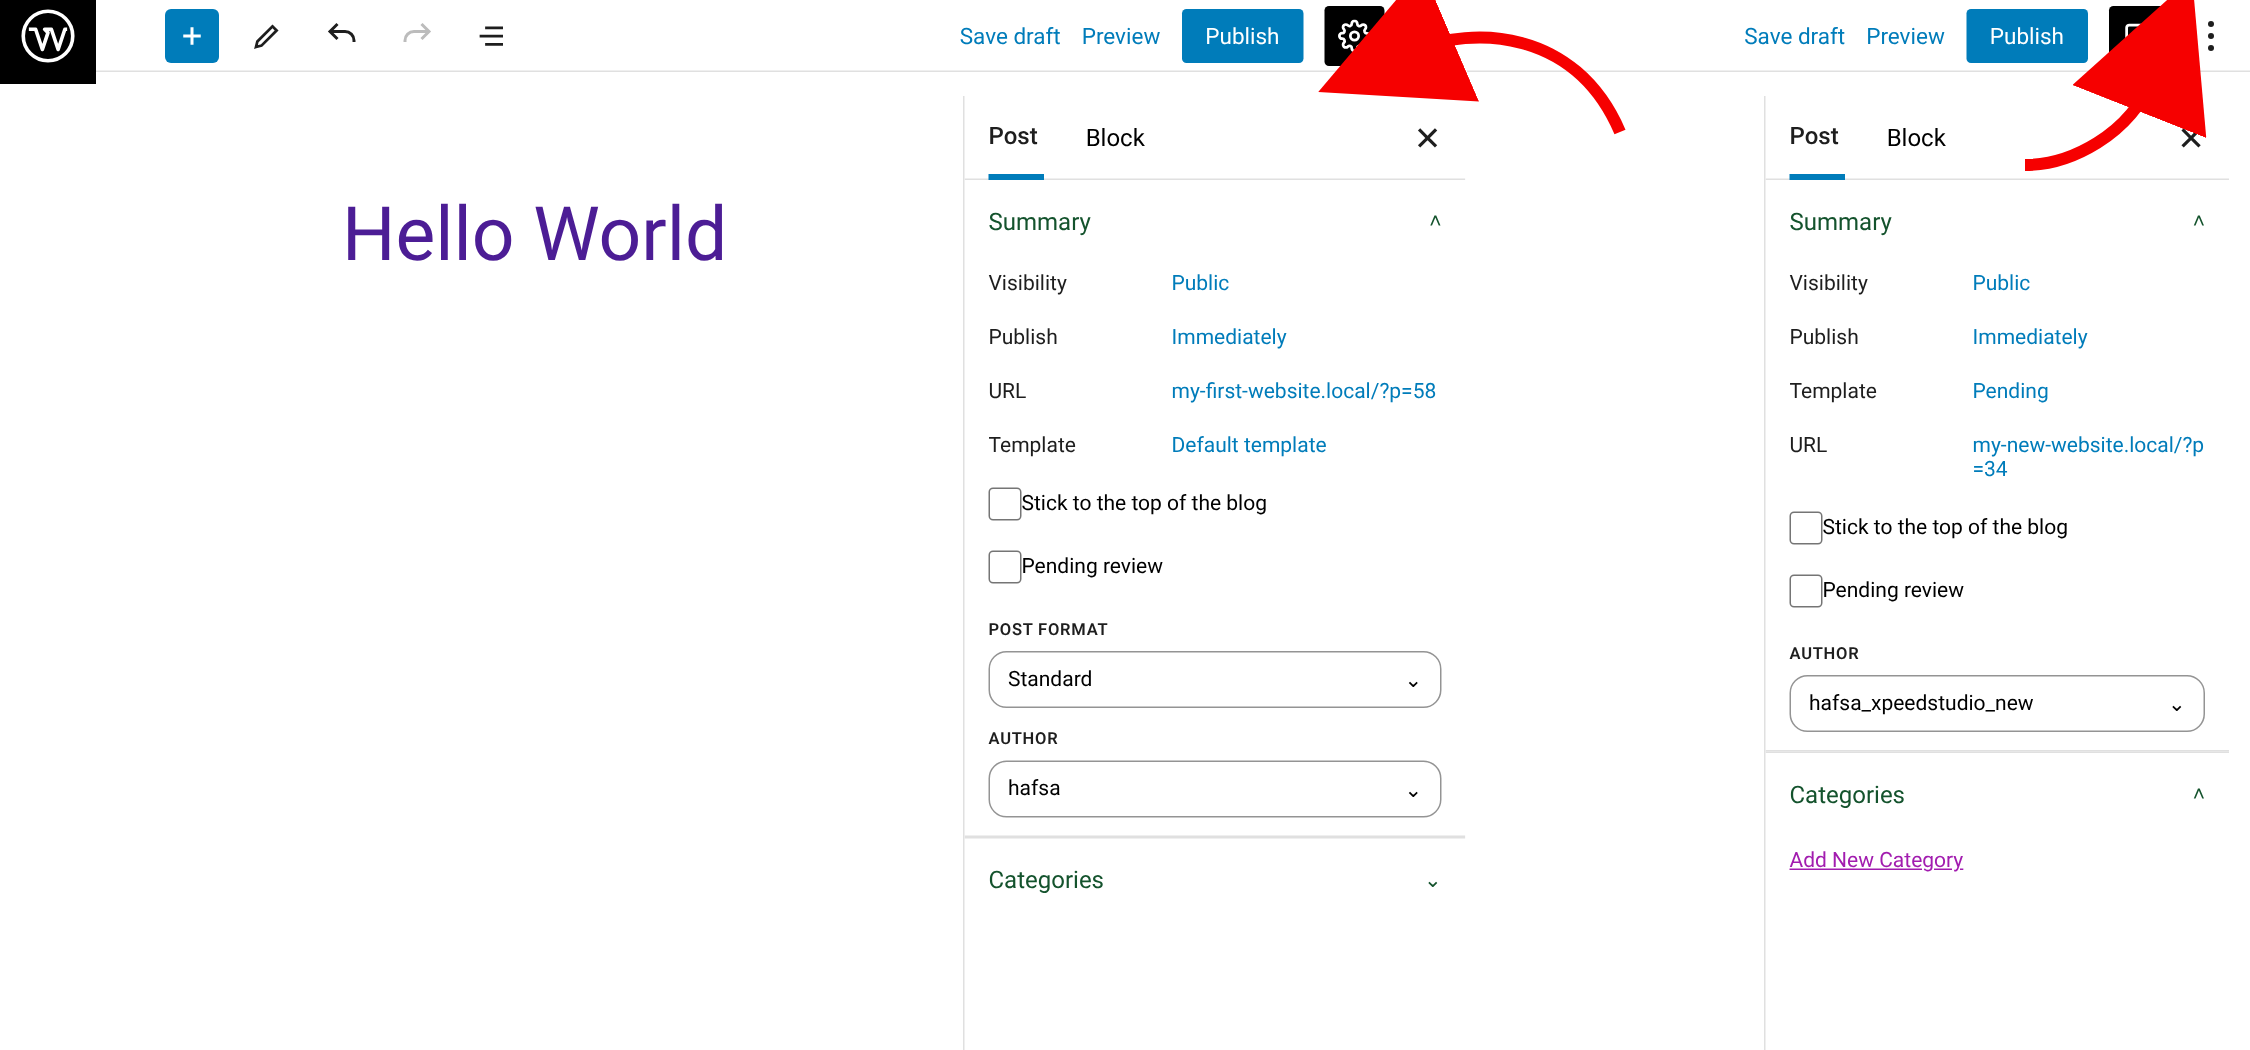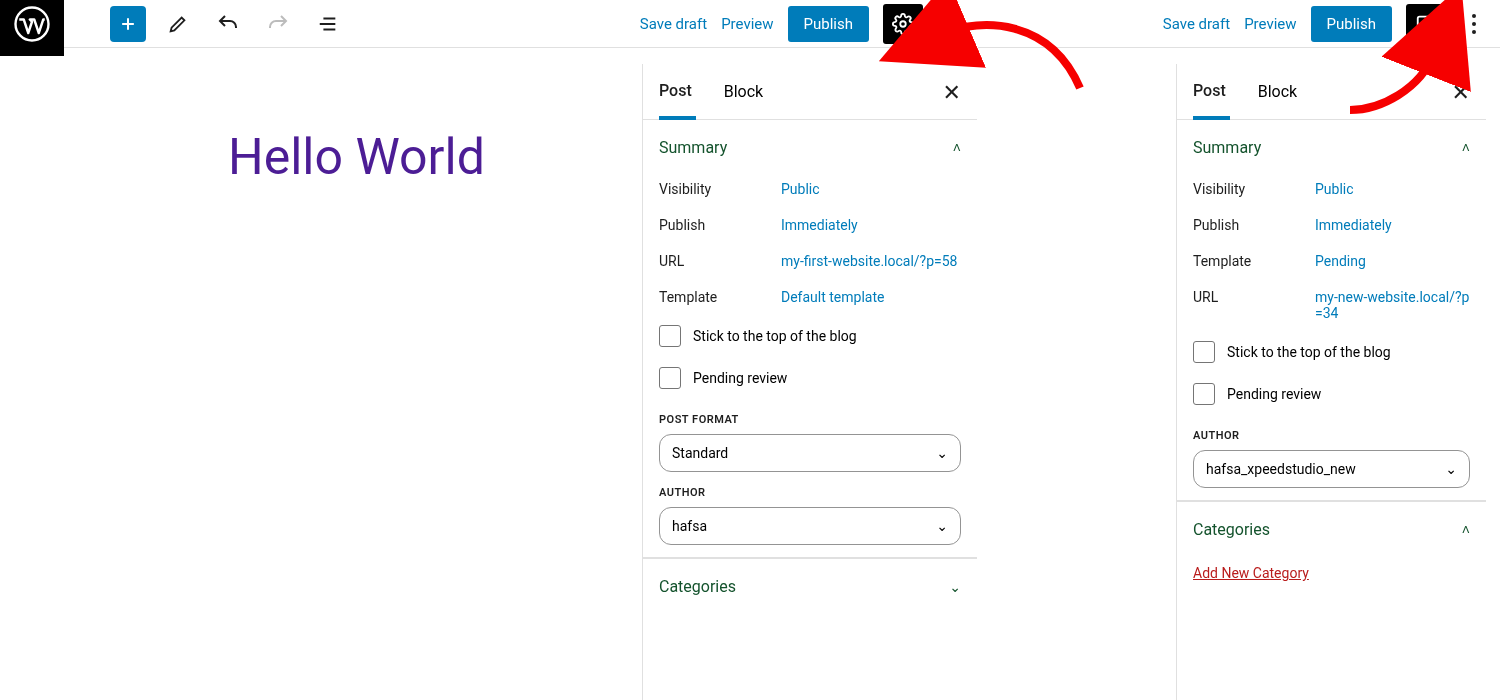--- a/index.html
+++ b/index.html
@@ -44,29 +44,29 @@
   .tab.active { color:#1e1e1e; font-weight:500; border-bottom:4px solid #007cba; margin-bottom:-1px; }
   .tab-close { position:absolute; right:16px; top:16px; font-size:22px; color:#1e1e1e; cursor:pointer; }
 
   .section-head { display:flex; align-items:center; justify-content:space-between; padding:18px 16px 14px; font-weight:400; font-size:16px; color:#14532d; cursor:pointer; }
   .section-body { padding:0 16px 12px; border-bottom:1px solid #e0e0e0; }
   .row { display:flex; padding:10px 0; }
   .row-label { flex:0 0 122px; font-size:14px; color:#1e1e1e; }
   .row-value { flex:1; font-size:14px; color:#007cba; cursor:pointer; word-break:break-all; }
   .chev { font-size:14px; }
 
-  .cb-row { display:flex; align-items:center; gap:12px; padding:10px 0; }
+  .cb-row { display:flex; align-items:center; padding:10px 0; }
   .cb { width:22px; height:22px; border:1.5px solid #757575; border-radius:3px; cursor:pointer; }
   .cb-row span { font-size:14px; }
 
   .field-label { font-size:11px; letter-spacing:0.5px; font-weight:600; color:#1e1e1e; padding:14px 0 8px; }
   .select-box { width:100%; height:38px; border:1px solid #949494; border-radius:12px; display:flex; align-items:center; justify-content:space-between; padding:0 12px; font-size:14px; cursor:pointer; }
 
   .panel-sec-border { border-top:1px solid #e0e0e0; }
-  .add-link { color:#b91c1c; text-decoration:underline; font-size:14px; cursor:pointer; }
+  .add-link { color:#a21caf; text-decoration:underline; font-size:14px; cursor:pointer; }
 
   
   .arrow { position:absolute; pointer-events:none; }
   .arrow svg { overflow:visible; }
 </style>
 </head>
 <body>
 
 <div class="editor-window editor-left">
   <div class="topbar">

